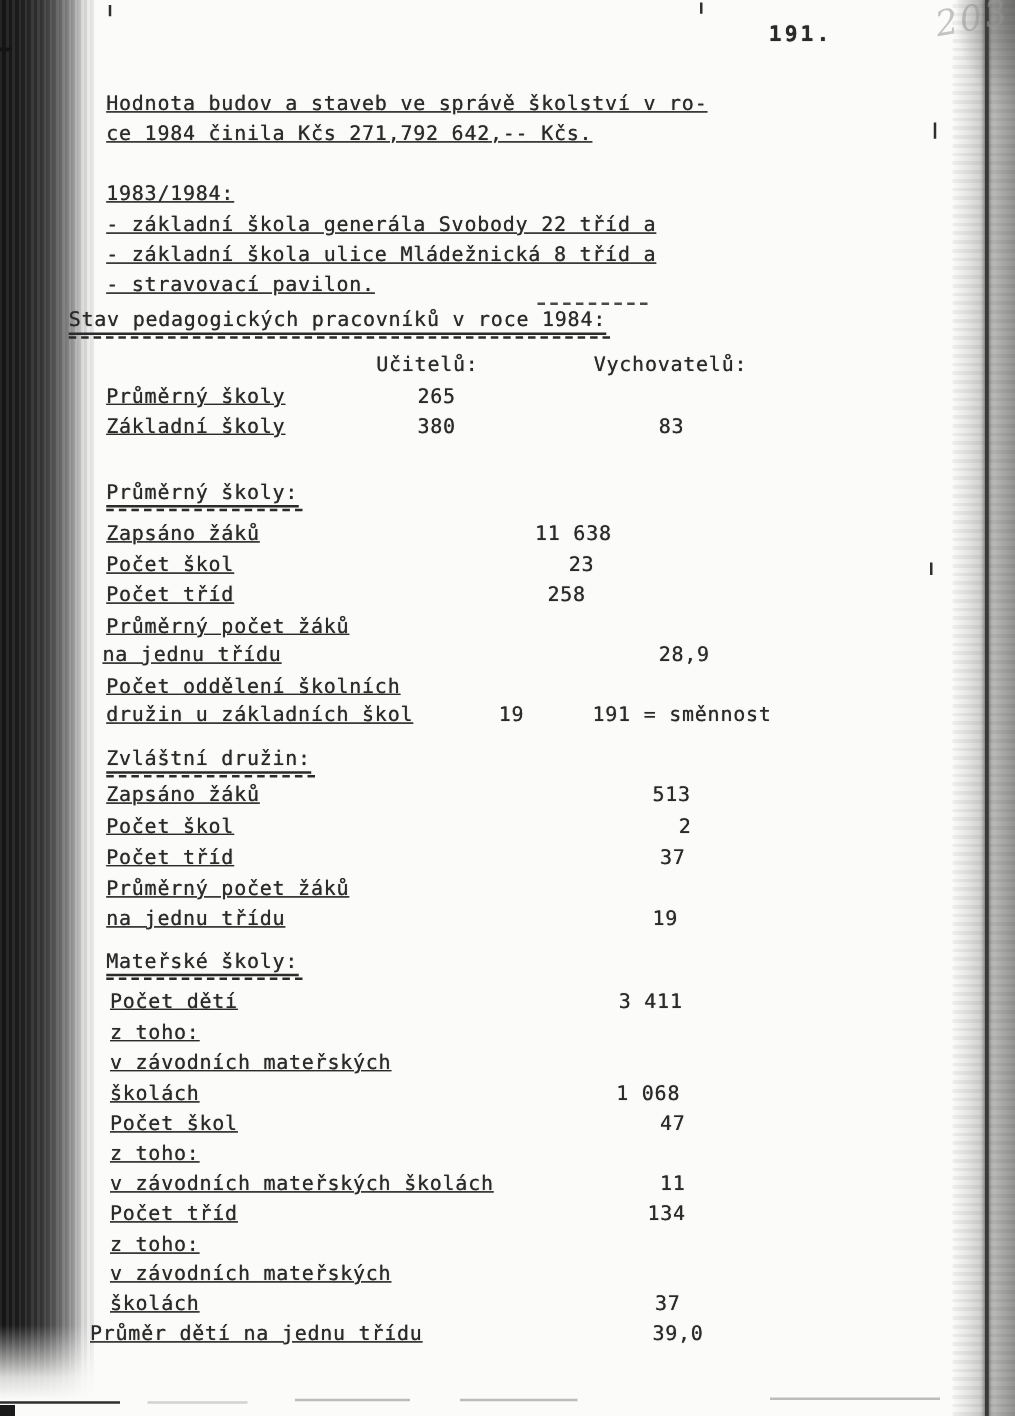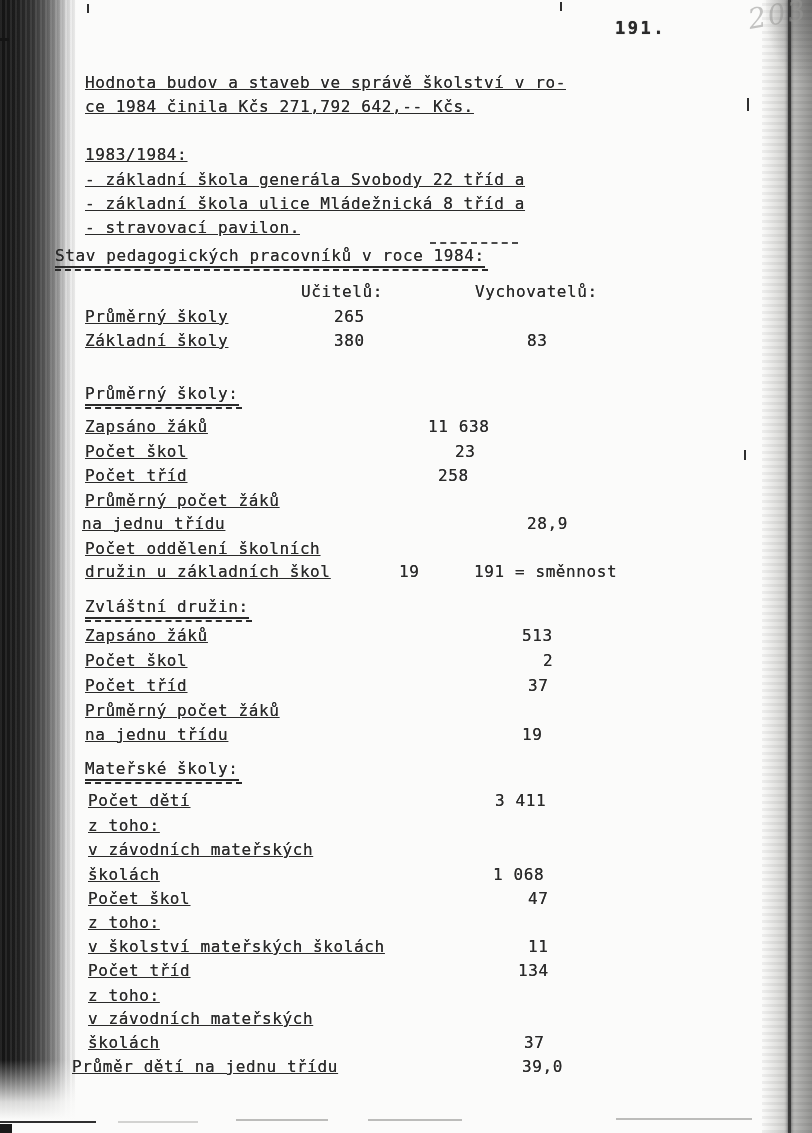--- a/index.html
+++ b/index.html
@@ -190,21 +190,21 @@
     <span class="val" style="left:493px">1 068</span>
   </div>
   <div class="line" style="top:889px">
     <span class="lbl" style="left:88px">Počet škol</span>
     <span class="val" style="left:528px">47</span>
   </div>
   <div class="line" style="top:913px">
     <span class="lbl" style="left:88px">z toho:</span>
   </div>
   <div class="line" style="top:937px">
-    <span class="lbl" style="left:88px">v školství mateřských školách</span>
+    <span class="lbl" style="left:88px">v závodních mateřských školách</span>
     <span class="val" style="left:528px">11</span>
   </div>
   <div class="line" style="top:961px">
     <span class="lbl" style="left:88px">Počet tříd</span>
     <span class="val" style="left:518px">134</span>
   </div>
   <div class="line" style="top:986px">
     <span class="lbl" style="left:88px">z toho:</span>
   </div>
   <div class="line" style="top:1009px">

